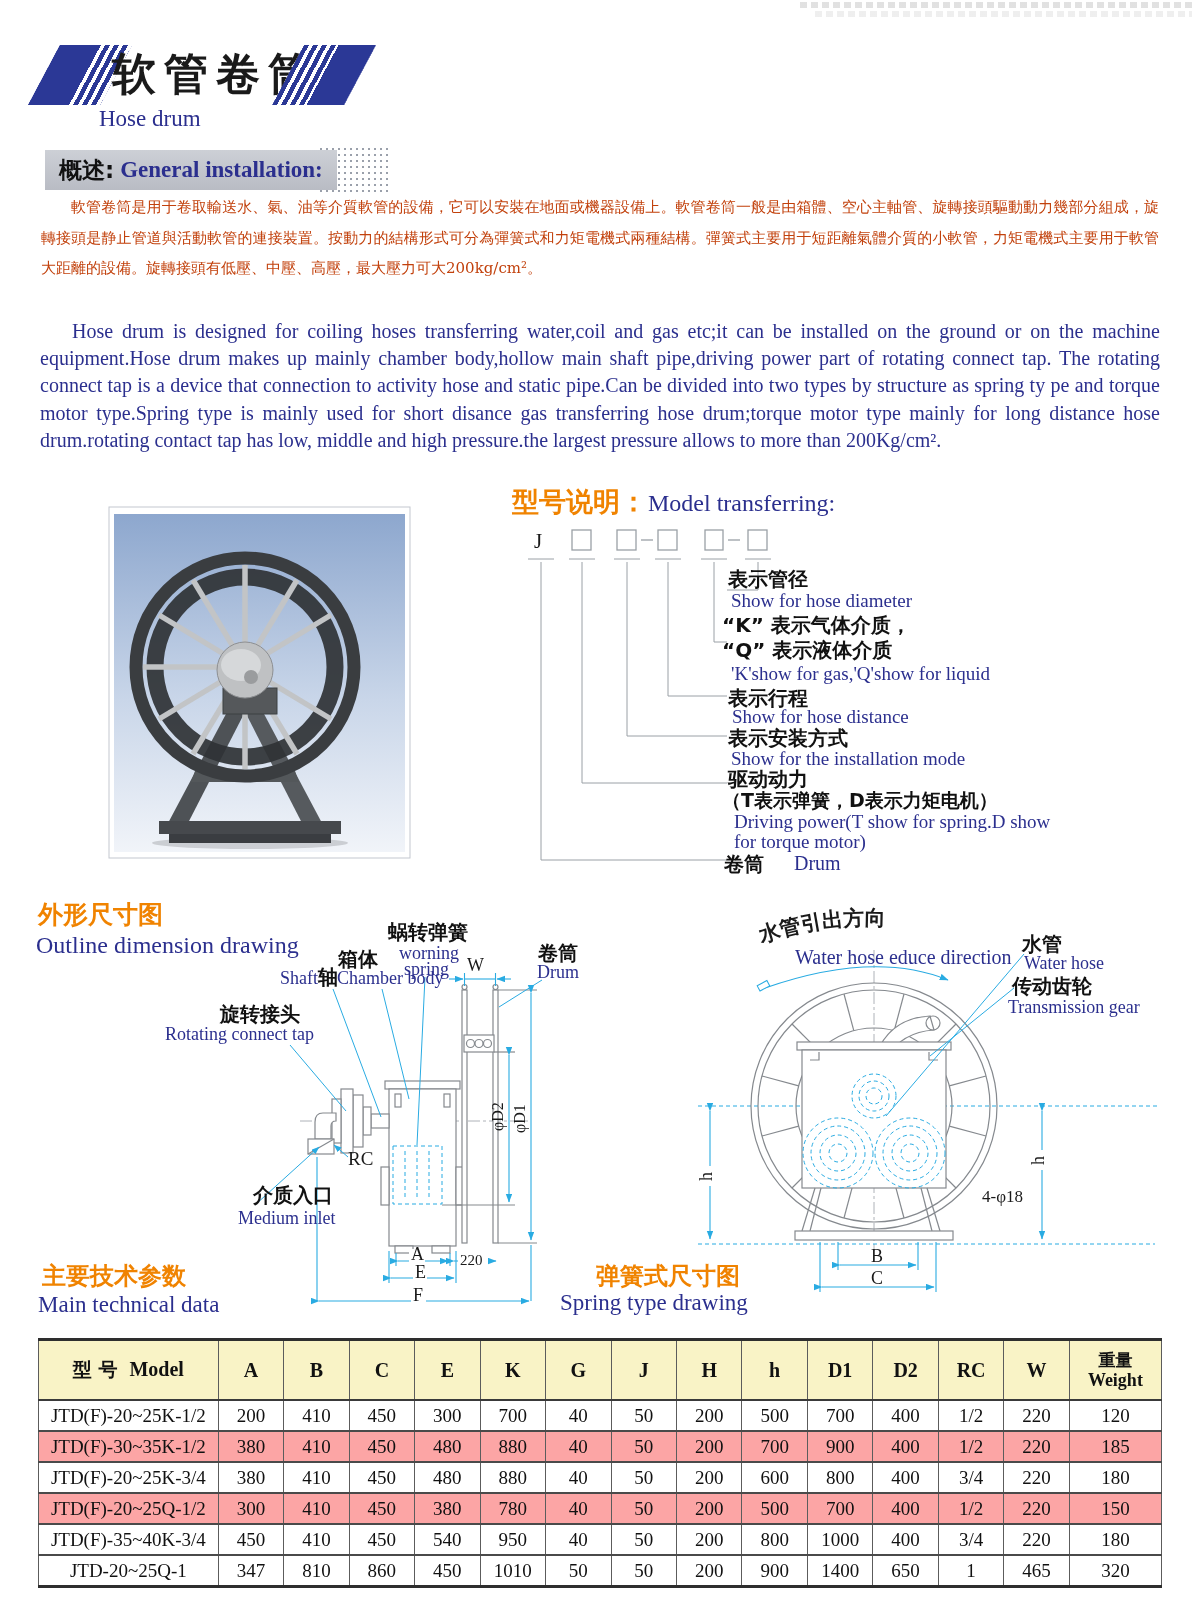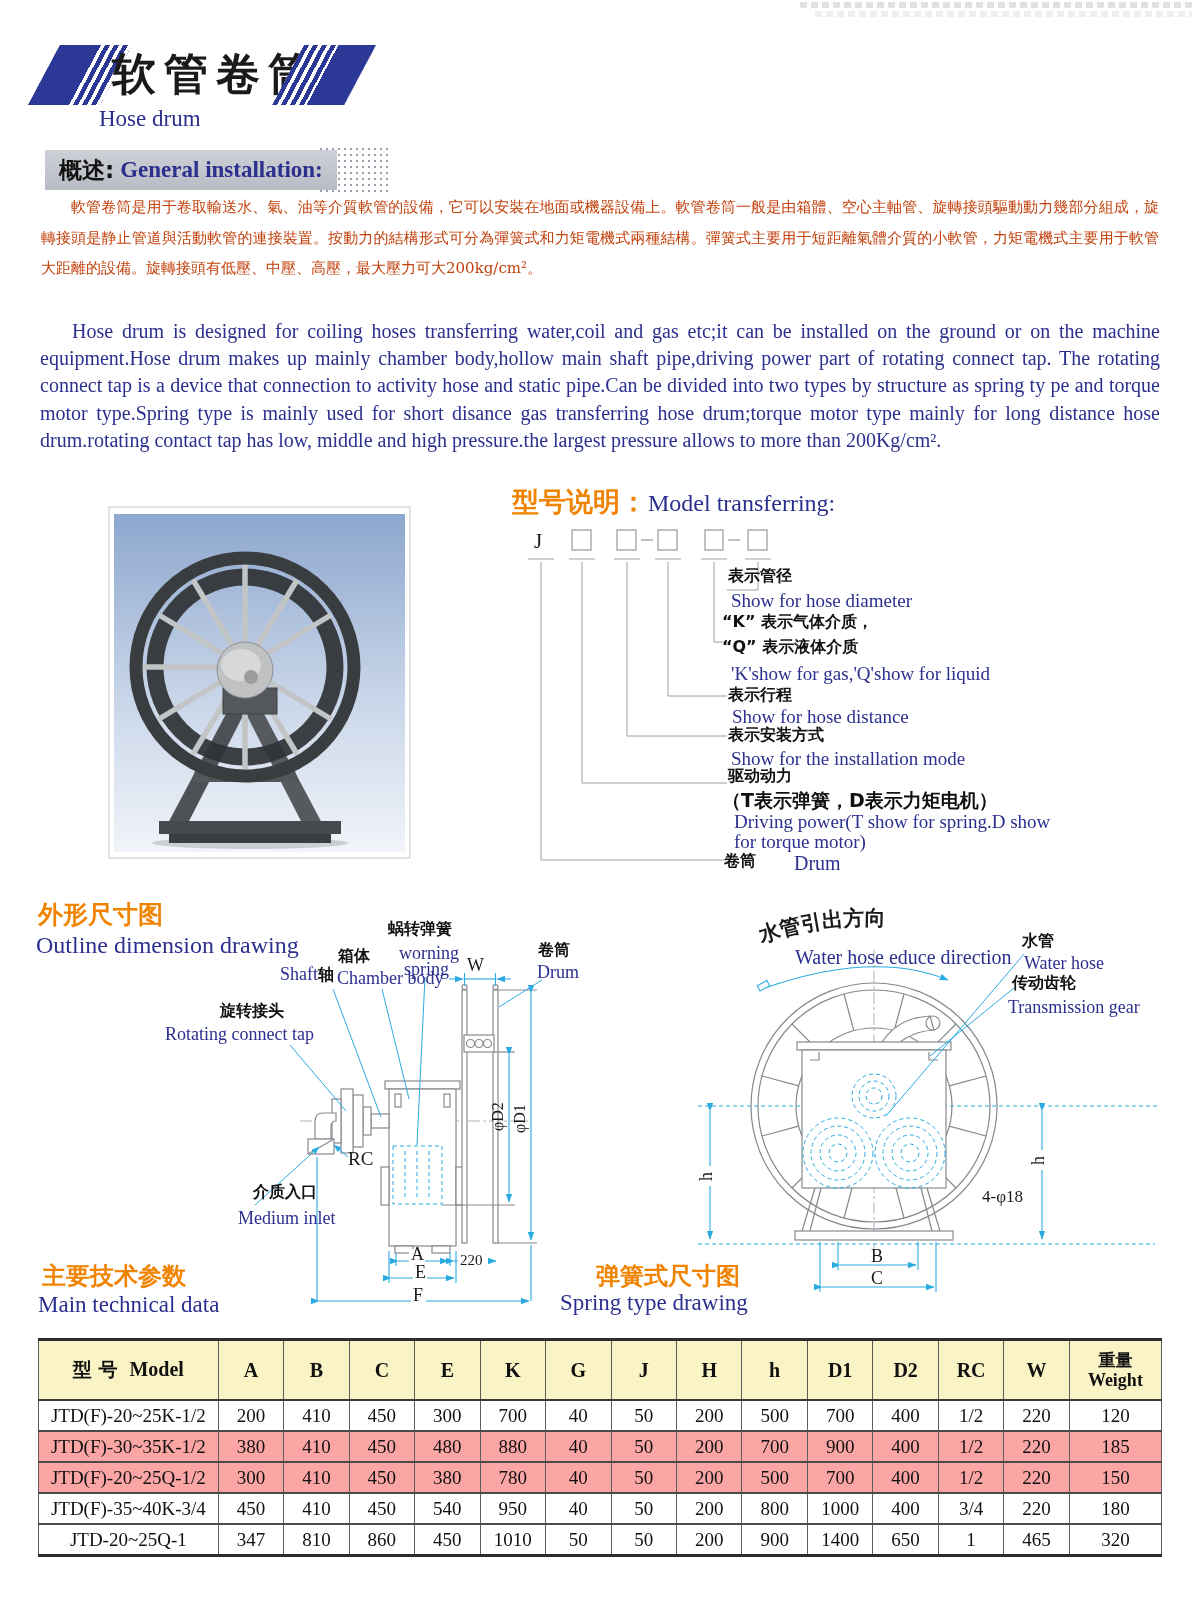--- a/index.html
+++ b/index.html
@@ -29,21 +29,21 @@
   .overview-en{font-family:"Liberation Serif",serif;font-weight:bold;color:#2b2f8e;
      font-size:23px;margin-left:6px;}
   .dots{background-image:radial-gradient(#9aa0ab 1px,rgba(0,0,0,0) 1.2px);
      background-size:6px 6px;}
   
   .para-zh{width:1118px;font-size:15px;line-height:30.5px;color:#c2410c;text-align:justify;
      text-indent:2em;font-family:"DejaVu Serif",serif;}
   .para-en{width:1120px;font-size:20px;line-height:27.2px;color:#2b2f8e;text-align:justify;
      text-indent:1.6em;font-family:"Liberation Serif",serif;}
   
-  .zh-label{font-family:"DejaVu Sans",sans-serif;font-weight:bold;color:#111;font-size:16px;white-space:nowrap;}
+  .zh-label{font-family:"DejaVu Sans",sans-serif;font-weight:bold;color:#111;font-size:20px;white-space:nowrap;}
   .en-label{font-family:"Liberation Serif",serif;color:#2b2f8e;font-size:18px;white-space:nowrap;}
   .en-label.md{font-size:19px;}
   
   table.tech{position:absolute;left:38px;top:1338px;width:1124px;border-collapse:collapse;
      border-top:3px solid #2e2e2e;border-bottom:3px solid #2e2e2e;table-layout:fixed;}
   table.tech th,table.tech td{border:1px solid #5c5c5c;text-align:center;padding:0;
      font-family:"Liberation Serif",serif;color:#111;}
   table.tech thead th{background:#f9f3c6;height:58px;font-size:20px;border-bottom:2px solid #3a3a3a;}
   table.tech td{height:29px;font-size:19px;border-top:2px solid #4a4a4a;}
   table.tech tr.alt{background:#fca5a5;}
@@ -465,20 +465,37 @@
           <td>40</td>
           <td>50</td>
           <td>200</td>
           <td>700</td>
           <td>900</td>
           <td>400</td>
           <td>1/2</td>
           <td>220</td>
           <td>185</td>
         </tr>
+        <tr>
+          <td>JTD(F)-20~25K-3/4</td>
+          <td>380</td>
+          <td>410</td>
+          <td>450</td>
+          <td>480</td>
+          <td>880</td>
+          <td>40</td>
+          <td>50</td>
+          <td>200</td>
+          <td>600</td>
+          <td>800</td>
+          <td>400</td>
+          <td>3/4</td>
+          <td>220</td>
+          <td>180</td>
+        </tr>
         <tr class="alt">
           <td>JTD(F)-20~25Q-1/2</td>
           <td>300</td>
           <td>410</td>
           <td>450</td>
           <td>380</td>
           <td>780</td>
           <td>40</td>
           <td>50</td>
           <td>200</td>

